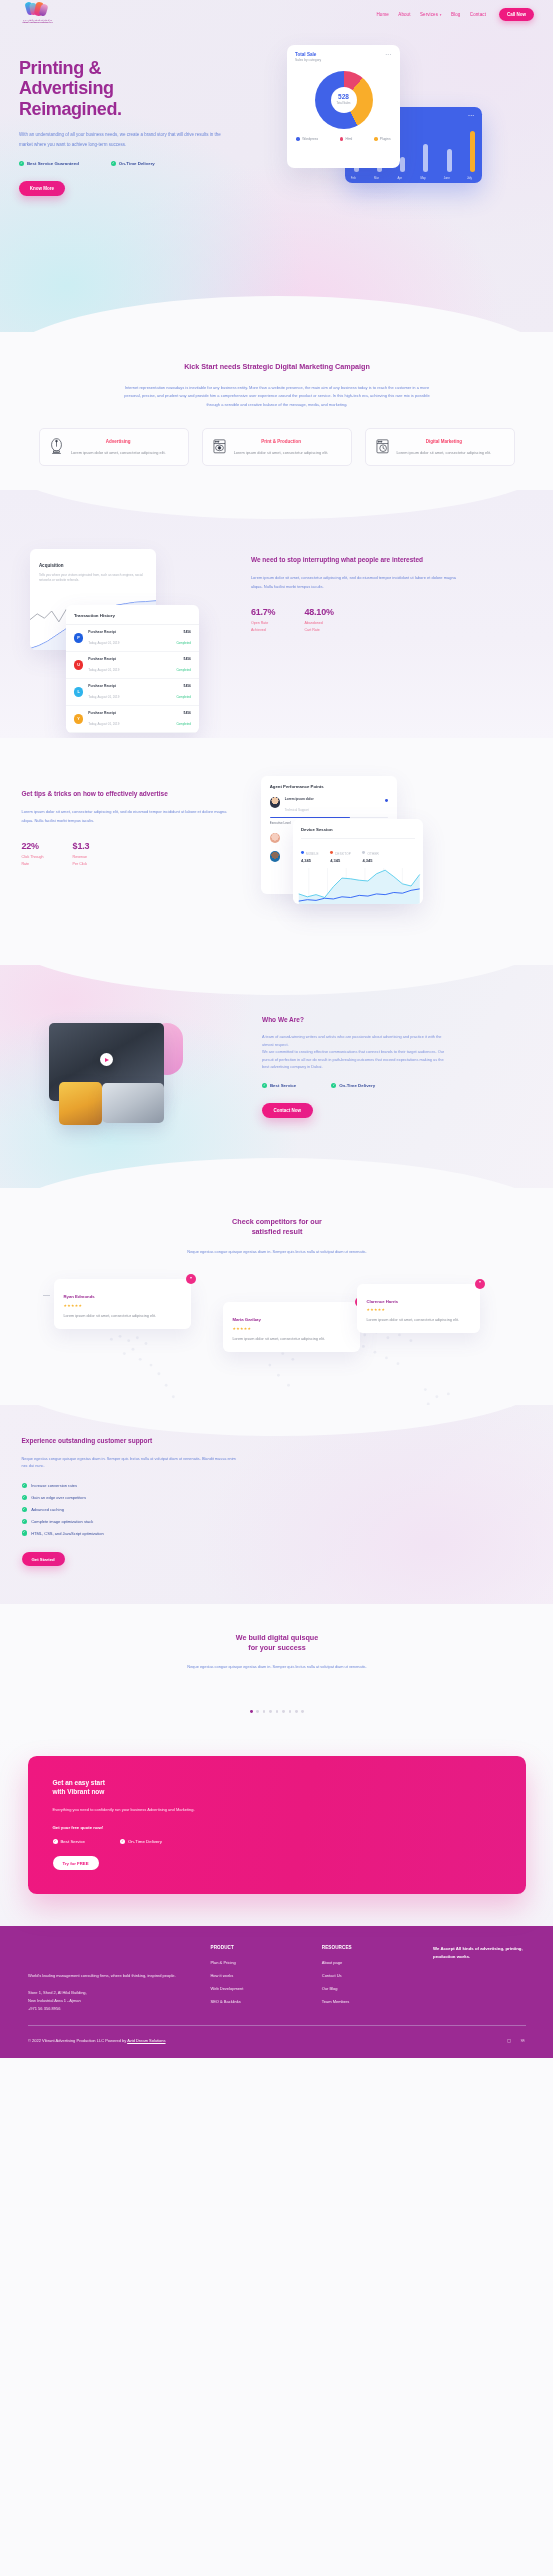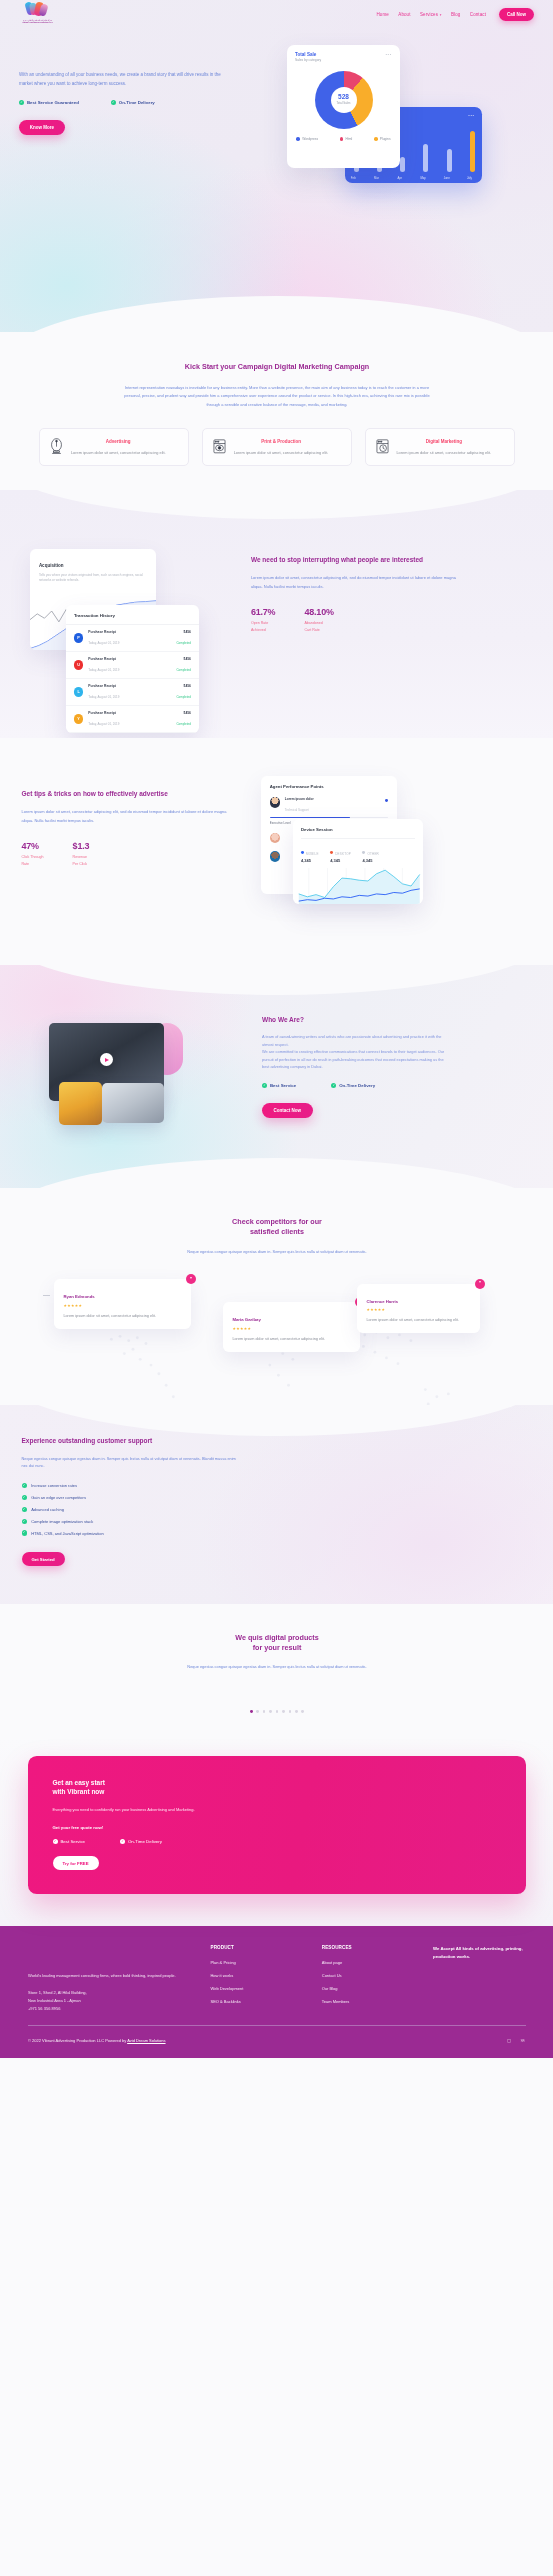--- a/index.html
+++ b/index.html
@@ -256,20 +256,25 @@
         <a href="#">About</a>
         <a href="#" class="has-caret">Services</a>
         <a href="#">Blog</a>
         <a href="#">Contact</a>
         <button class="callnow">Call Now</button>
       </div>
     </nav>
 
     <div class="hero-body">
       <div class="hero-left">
+        <h1 class="hero-title">
+          <span>Printing &amp;</span><br>
+          <span>Advertising</span><br>
+          <span>Reimagined.</span>
+        </h1>
         <p class="hero-sub">With an understanding of all your business needs, we create a brand story that will drive results in the market where you want to achieve long-term success.</p>
         <div class="hero-checks">
           <div class="chk">
             <span class="dot">✓</span>
             <span class="lbl">Best Service Guaranteed</span>
           </div>
           <div class="chk">
             <span class="dot">✓</span>
             <span class="lbl">On-Time Delivery</span>
           </div>
@@ -325,21 +330,21 @@
                 <i style="background:#f9ad2a"></i>
                 <span>Plugins</span>
               </div>
           </div>
         </div>
       </div>
     </div>
   </section>
 
   <section class="sec kick">
-    <h2 class="sec-title">Kick Start your Campaign Digital Marketing Campaign</h2>
+    <h2 class="sec-title">Kick Start needs Strategic Digital Marketing Campaign</h2>
     <p class="lead">Internet representation nowadays is inevitable for any business entity. More than a website presence, the main aim of any business today is to reach the customer in a more personal, precise, and prudent way and provide him a comprehensive user experience around the product or service. In this high-tech era, achieving this rare mix is possible through a sensible and creative balance of the message, media, and marketing.</p>
     <div class="cards3">
       <div class="c3">
         <div class="ic">
           <svg viewBox="0 0 24 28" fill="none" stroke="#2f3542" stroke-width="1.1">
             <ellipse cx="12" cy="11" rx="8" ry="10"></ellipse>
               <line x1="12" y1="6" x2="12" y2="14"></line>
             <circle cx="12" cy="5" r="1.4" fill="#2f3542"></circle>
               <rect x="7" y="21" width="10" height="2.4"></rect>
             <line x1="5" y1="25" x2="19" y2="25"></line>
@@ -466,21 +471,21 @@
     </div>
   </section>
 
   <section class="sec tips">
     <div class="trow2">
       <div class="tleft">
         <h3 class="blk">Get tips &amp; tricks on how to effectively advertise</h3>
         <p class="body">Lorem ipsum dolor sit amet, consectetur adipiscing elit, sed do eiusmod tempor incididunt ut labore et dolore magna aliqua. Nulla facilisi morbi tempus iaculis.</p>
         <div class="stats">
           <div class="stat">
-            <b>47%</b>
+            <b>22%</b>
             <i><span>Click Through</span><br><span>Rate</span></i>
           </div>
           <div class="stat">
             <b>$1.3</b>
             <i><span>Revenue</span><br><span>Per Click</span></i>
           </div>
         </div>
       </div>
       <div class="tright">
         <div class="dg3"></div>
@@ -612,21 +617,21 @@
           <circle cx="502" cy="86" r="2"></circle>
           <circle cx="518" cy="94" r="2"></circle>
           <circle cx="556" cy="130" r="2"></circle>
         <circle cx="572" cy="140" r="2"></circle>
           <circle cx="588" cy="136" r="2"></circle>
           <circle cx="560" cy="150" r="2"></circle>
       </g>
     </svg>
     <h2>
       <span>Check competitors for our</span><br>
-      <span>satisfied clients</span>
+      <span>satisfied result</span>
     </h2>
     <p class="lead">Neque egestas congue quisque egestas diam in. Semper quis lectus nulla at volutpat diam ut venenatis.</p>
     <div class="tcards">
       <div class="tc tc1">
         <span class="dash"></span>
         <span class="qt">”</span>
         <b class="nm">Ryan Edmonds</b>
         <div class="stars">★★★★★</div>
         <p>Lorem ipsum dolor sit amet, consectetur adipiscing elit.</p>
       </div>
@@ -670,22 +675,22 @@
             <span class="dot">✓</span>
             <span>HTML, CSS, and JavaScript optimization</span>
           </div>
       </div>
       <button class="getstarted">Get Started</button>
     </div>
   </section>
 
   <section class="sec build">
     <h2>
-      <span>We quis digital products</span><br>
-      <span>for your result</span>
+      <span>We build digital quisque</span><br>
+      <span>for your success</span>
     </h2>
     <p class="lead">Neque egestas congue quisque egestas diam in. Semper quis lectus nulla at volutpat diam ut venenatis.</p>
     <div class="dots-nav">
       <i class="on"></i>
       <i></i>
         <i></i>
       <i></i>
         <i></i>
       <i></i>
         <i></i>

